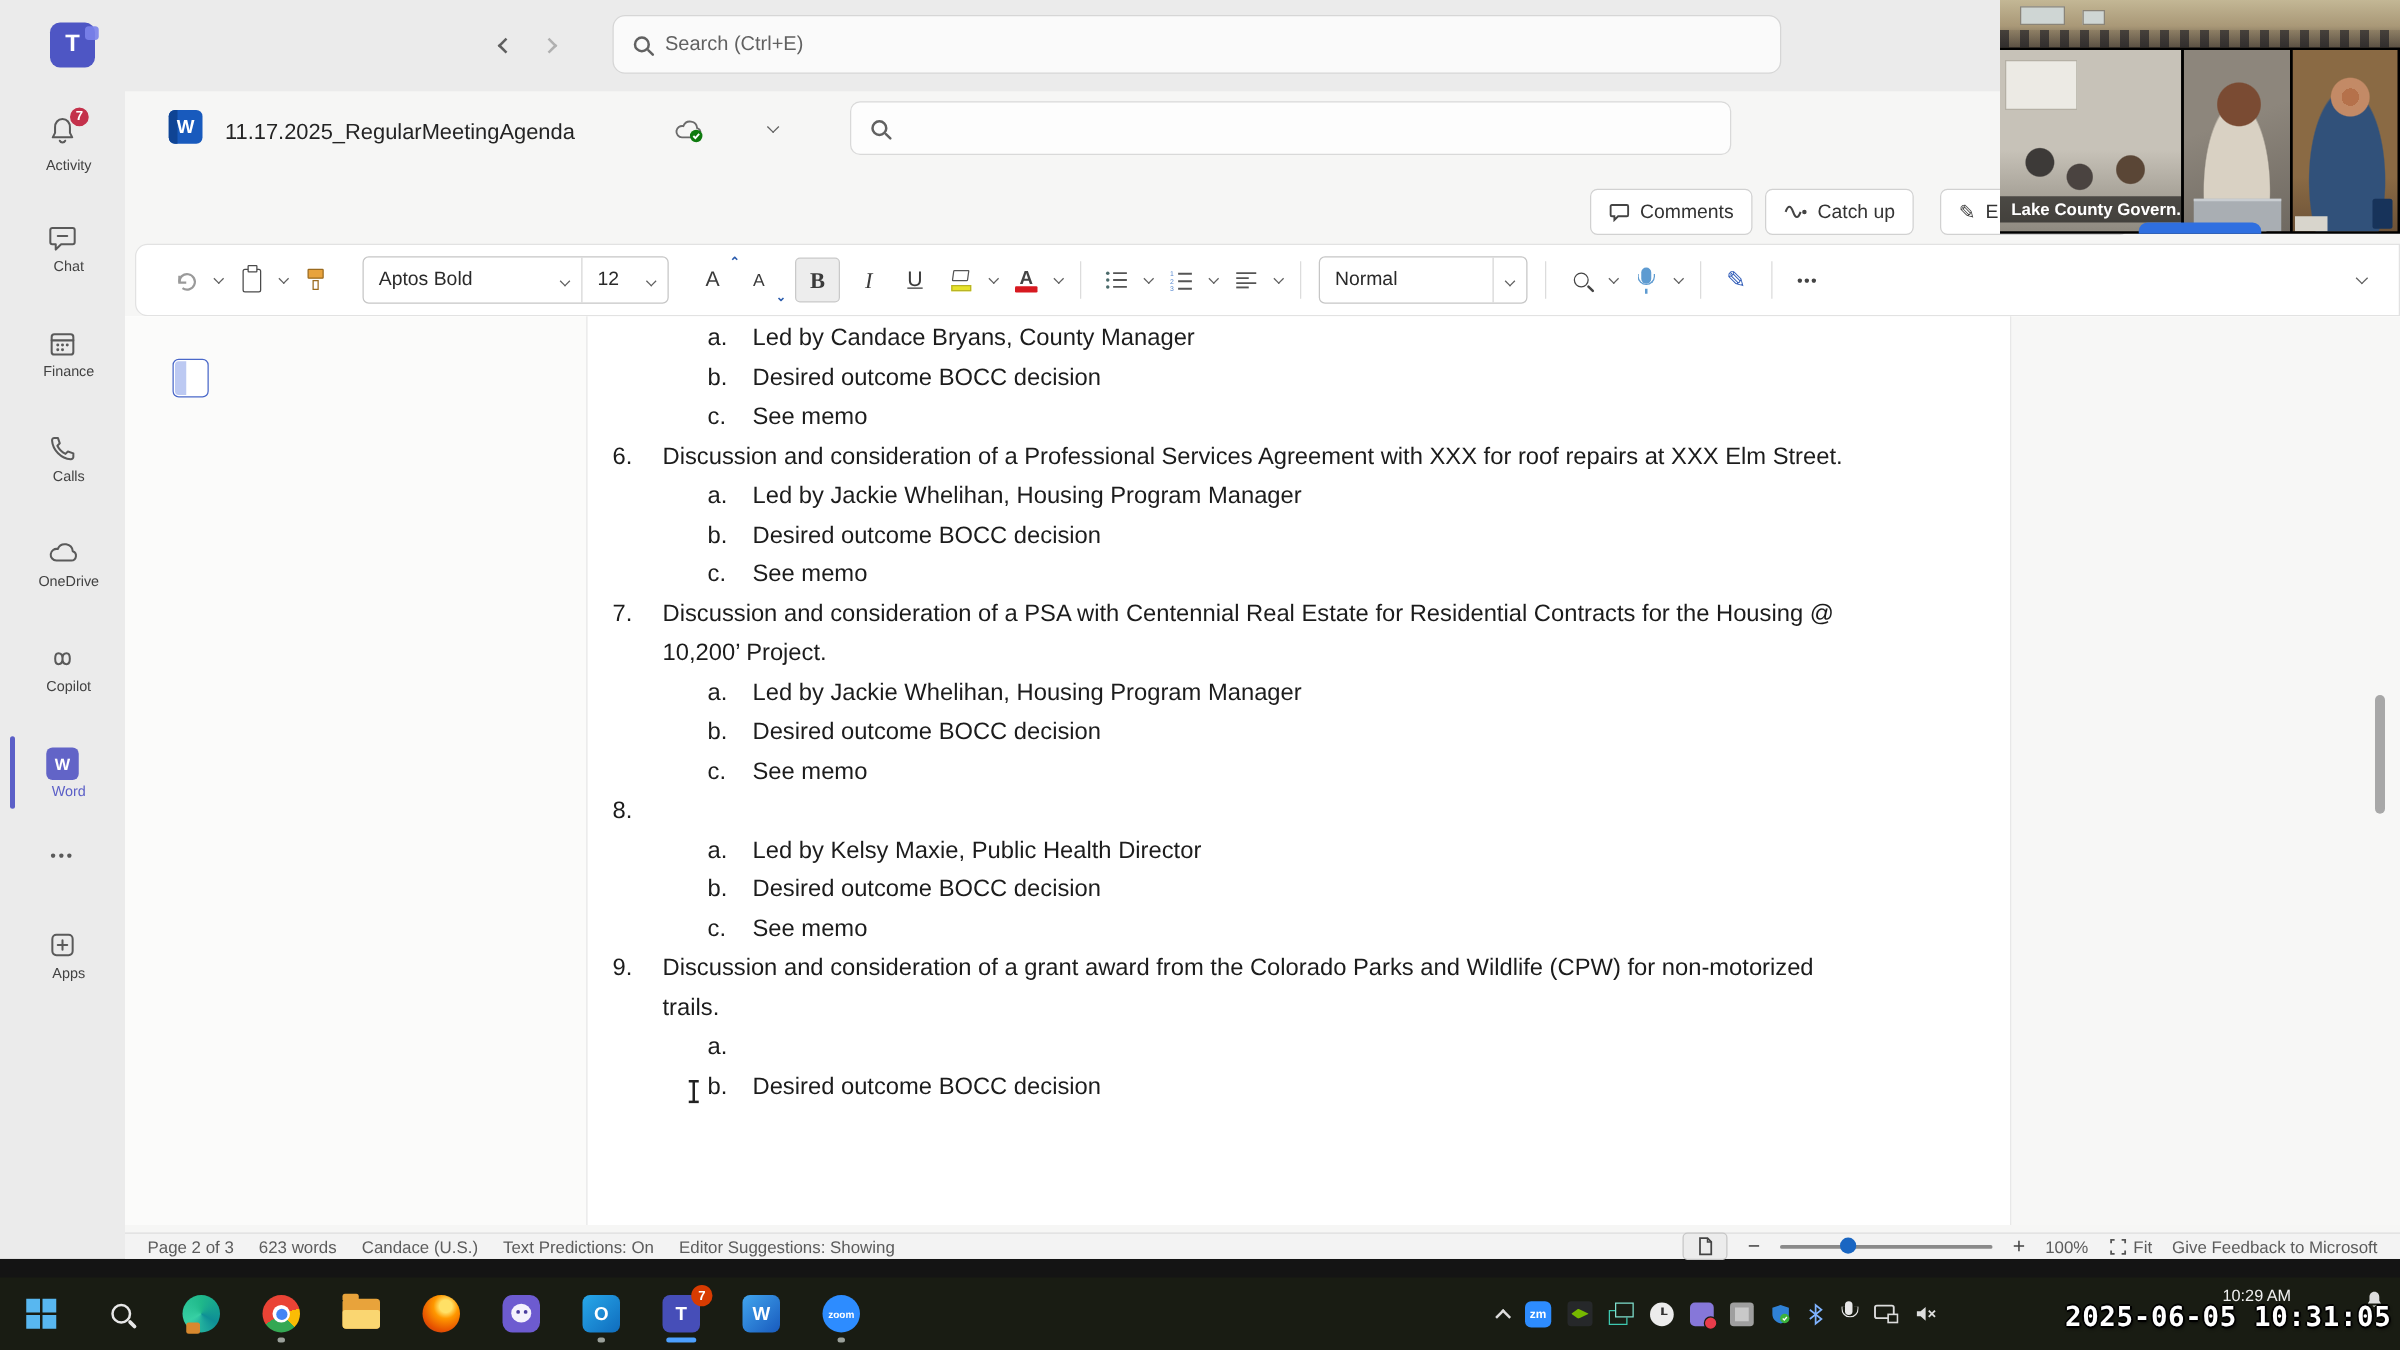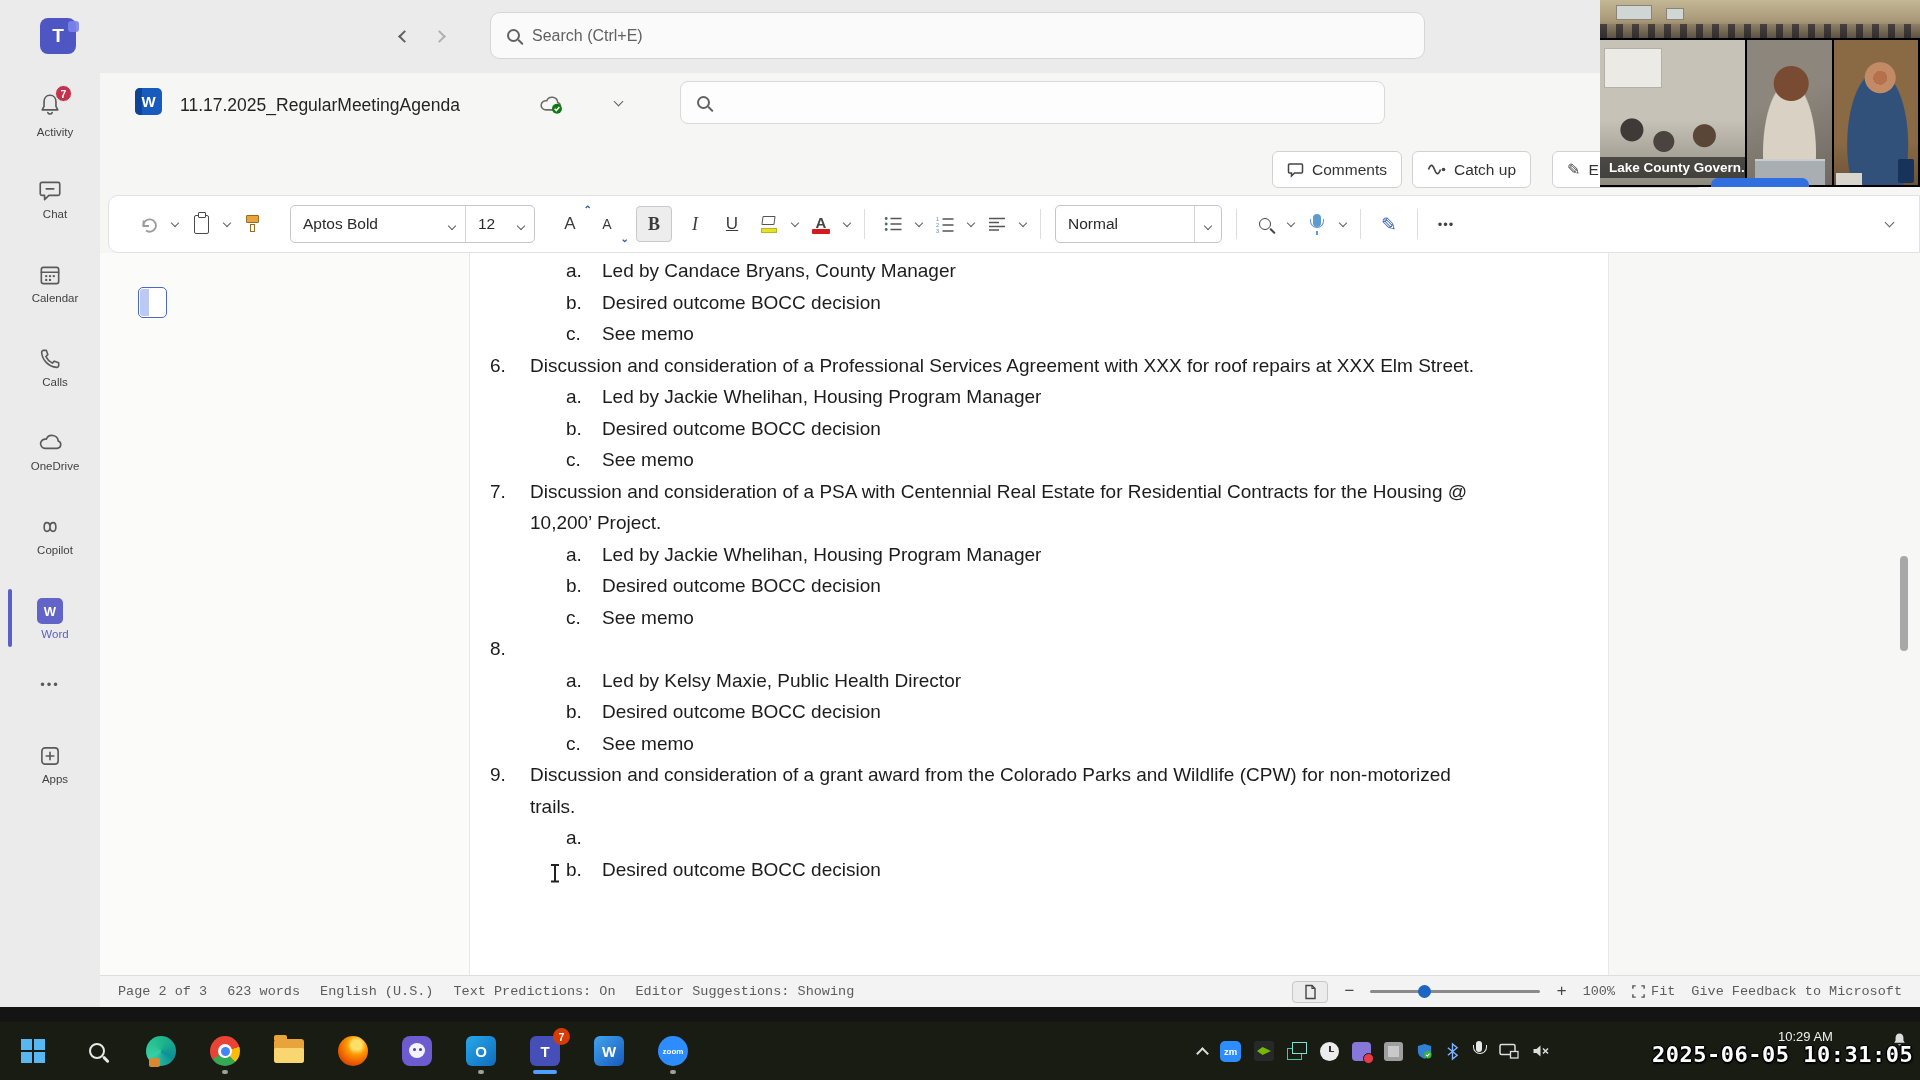--- a/index.html
+++ b/index.html
@@ -138,23 +138,23 @@
   .dtext { width:950px; }
   .drow.sub { padding-left:76px; }
   .dletter { width:36px; flex:none; }
   .dstext { width:900px; }
   .ibeam { position:absolute; left:60px; top:608px; width:10px; height:21px; }
   .ibeam::before { content:""; position:absolute; left:4px; top:2px; width:1.8px; height:17px; background:#222; }
   .ibeam::after { content:""; position:absolute; left:1px; top:1px; width:8px; height:1.8px; background:#222;
                   box-shadow:0 16.5px 0 #222; }
 
   
-  .status-bar { position:absolute; left:0; right:0; bottom:0; height:32px; background:#f3f3f3;
+  .status-bar { position:absolute; left:0; right:0; bottom:0; height:21px; background:#f3f3f3;
                 border-top:1px solid #dedede; display:flex; align-items:center; padding:0 18px;
-                font-size:13.5px; color:#5c5c5c; gap:20px;font-family:Liberation Mono, monospace; }
+                font-size:13.5px; color:#5c5c5c; gap:20px; }
   .status-right { margin-left:auto; display:flex; align-items:center; gap:16px; }
   .pv-btn { width:36px; height:22px; background:#ececec; border:1px solid #c6c6c6; border-radius:4px;
             display:flex; align-items:center; justify-content:center; }
   .zoom-track { position:relative; width:170px; height:3px; background:#8a8a8a; border-radius:2px; }
   .zoom-thumb { position:absolute; left:28%; top:-5.5px; width:13px; height:13px; border-radius:50%; background:#1a66c2; }
   .status-sign { font-size:17px; color:#444; }
 
   
   .meet-overlay { position:absolute; left:1600px; top:0; width:320px; height:187px; background:#000; z-index:40; }
   .meet-strip { position:relative; height:38px; overflow:hidden;
@@ -299,21 +299,21 @@
             <path d="M8.5 10 h7"></path>
           </svg>
         <span class="lbl">Chat</span>
       </div>
       <div class="side-item">
         <svg class="sic" viewBox="0 0 24 24">
             <rect x="4" y="5" width="16" height="15" rx="2"></rect>
             <path d="M4 9.5 h16"></path>
             <path d="M8.5 13 h.01 M12 13 h.01 M15.5 13 h.01 M8.5 16.5 h.01 M12 16.5 h.01" stroke-width="2.2"></path>
           </svg>
-        <span class="lbl">Calendar</span>
+        <span class="lbl">Finance</span>
       </div>
       <div class="side-item">
         <svg class="sic" viewBox="0 0 24 24">
             <path d="M6 4 C5 4 4.2 4.8 4.3 6 c.5 7 6.7 13.2 13.7 13.7 1.2.1 2-.7 2-1.7 v-2.6 l-4-1.4 -1.8 1.8 c-2.8-1.4-4.6-3.2-6-6 L10 8 8.6 4 z"></path>
           </svg>
         <span class="lbl">Calls</span>
       </div>
       <div class="side-item">
         <svg class="sic" viewBox="0 0 24 24">
             <path d="M7.5 17 a4.3 4.3 0 1 1 1-8.5 A5.8 5.8 0 0 1 19.6 10.2 a3.5 3.5 0 0 1 -1.1 6.8 z"></path>
@@ -572,21 +572,21 @@
             <span class="dstext">Desired outcome BOCC decision</span>
           </div>
 
           <span class="ibeam"></span>
         </div>
       </div>
 
       <div class="status-bar">
         <span>Page 2 of 3</span>
         <span>623 words</span>
-        <span>English (U.S.)</span>
+        <span>Candace (U.S.)</span>
         <span>Text Predictions: On</span>
         <span>Editor Suggestions: Showing</span>
         <span class="status-right">
           <span class="pv-btn">
             <svg width="13" height="16" viewBox="0 0 13 16">
                 <path d="M2 1.5 h6 l3 3 v10 h-9 z" fill="none" stroke="#444" stroke-width="1.4"></path>
                 <path d="M8 1.5 v3 h3" fill="none" stroke="#444" stroke-width="1.2"></path>
               </svg>
           </span>
           <span class="status-sign">−</span>

